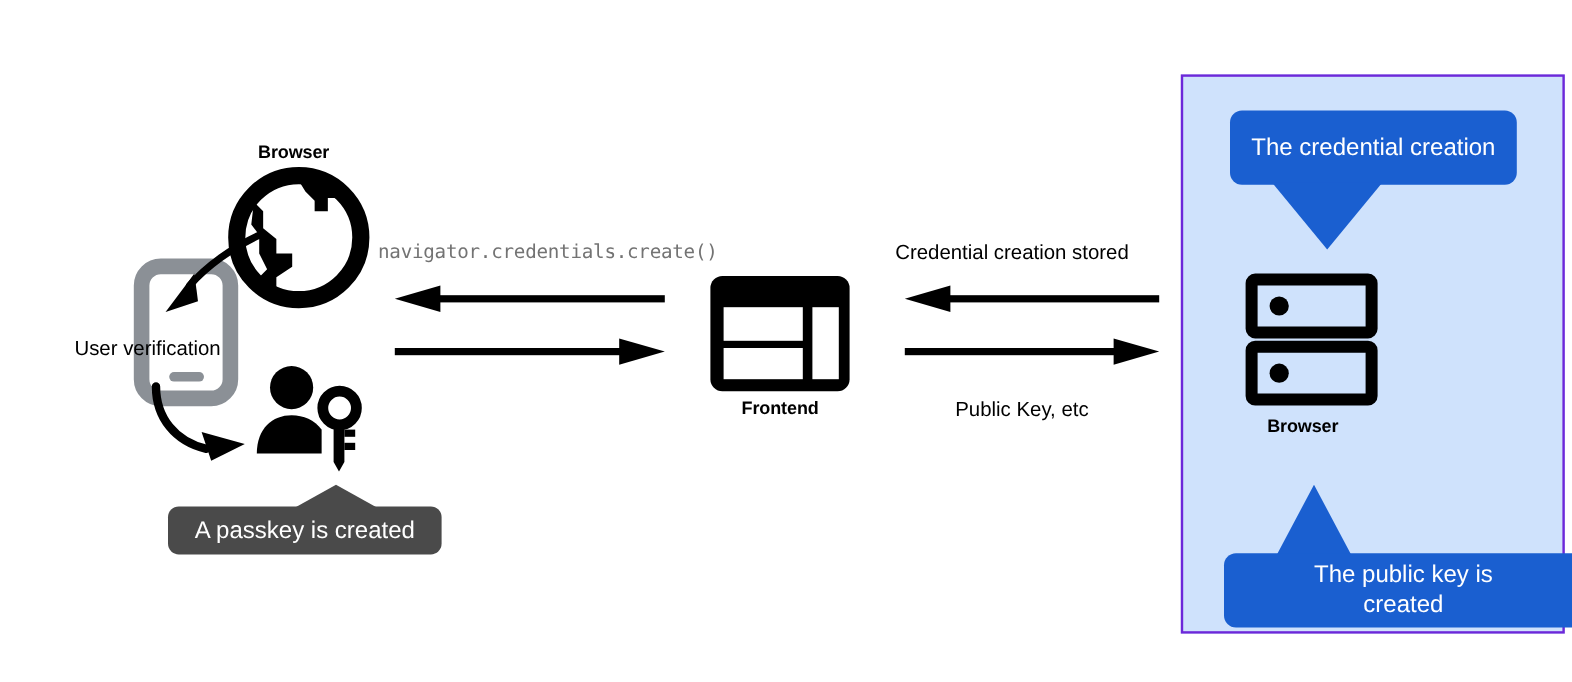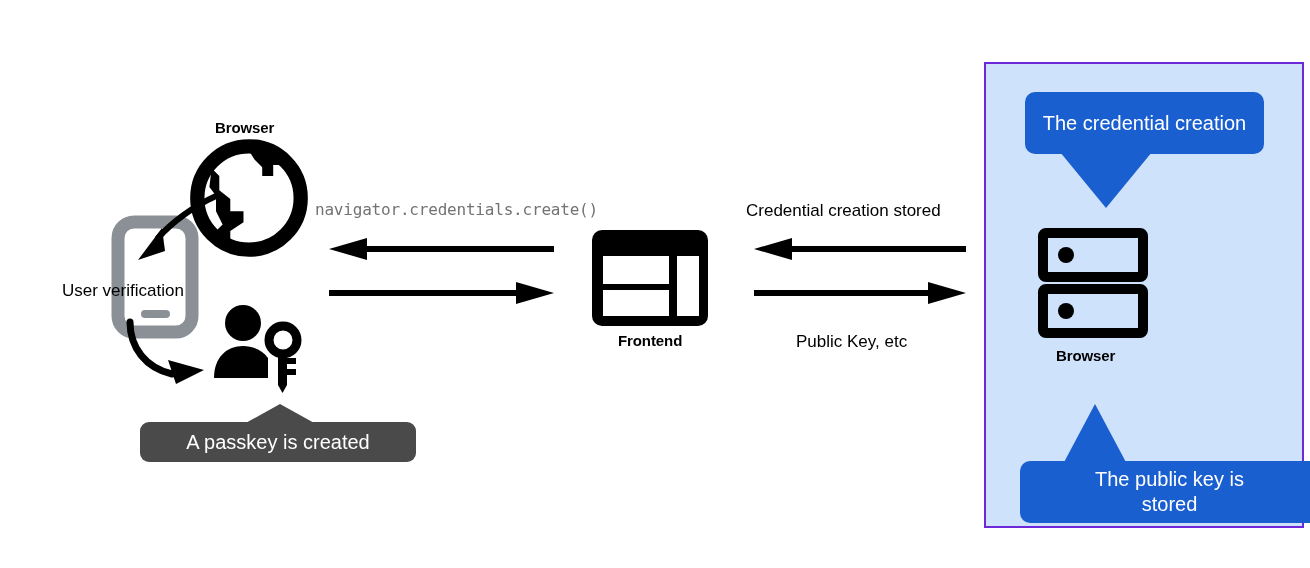--- a/index.html
+++ b/index.html
@@ -142,21 +142,21 @@
       <rect x="75" y="53" width="9" height="6" fill="#000000"></rect>
       <rect x="75" y="64" width="9" height="6" fill="#000000"></rect>
       <polygon points="66,80 75,80 70.5,88" fill="#000000"></polygon>
     </svg>
   </div>
 
   <div class="abs" style="left:116px; top:400px;">
     <svg class="abs" width="120" height="30" viewBox="0 0 120 30" style="left:86px; top:4px;">
       <polygon points="0,30 54,0 108,30" fill="#4a4a4a"></polygon>
     </svg>
-    <div class="bubble bubble-dark abs" style="left:0px; top:22px; width:276px; height:40px;">A passkey is created</div>
+    <div class="bubble bubble-dark abs" style="left:0px; top:22px; width:228px; height:40px;">A passkey is created</div>
   </div>
 
   <div class="abs label-mono" style="left:291px; top:200px;">navigator.credentials.create()</div>
 
   <div class="abs" style="left:305px; top:238px;">
     <svg width="225" height="22" viewBox="0 0 225 22">
       <rect x="28" y="8" width="197" height="6" fill="#000000"></rect>
       <polygon points="0,11 38,0 38,22" fill="#000000"></polygon>
     </svg>
   </div>
@@ -222,20 +222,20 @@
 
     <div class="abs label-bold" style="left:70px; top:283px;">Browser</div>
 
     <div class="abs" style="left:34px; top:340px;">
       <svg class="abs" width="66" height="62" viewBox="0 0 66 62" style="left:42px; top:0px;">
         <polygon points="33,0 66,62 0,62" fill="#1a5fd0"></polygon>
       </svg>
       <div class="bubble bubble-blue abs" style="left:0px; top:57px; width:299px; height:62px;">
         <span>
           <span>The public key is</span><br>
-          <span>stored</span>
+          <span>created</span>
         </span>
       </div>
     </div>
 
   </div>
 
 </div>
 
 </body></html>

